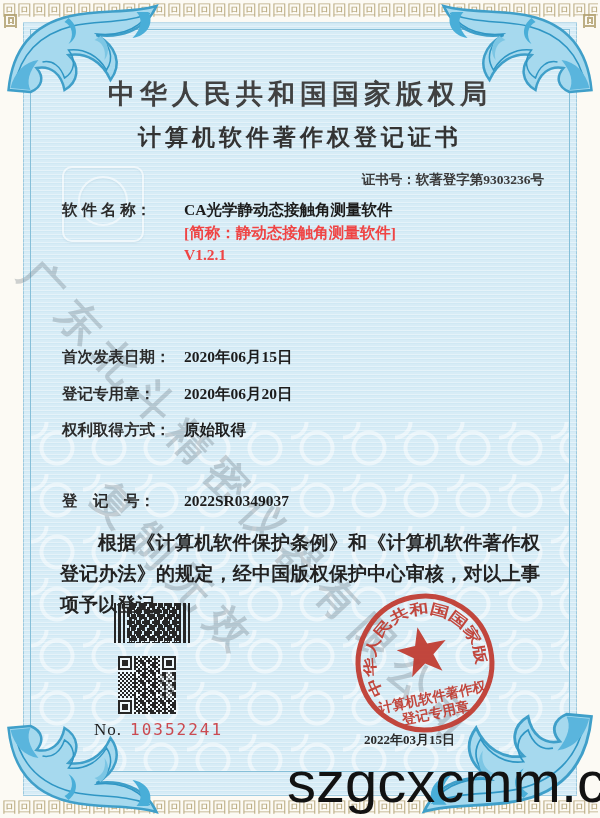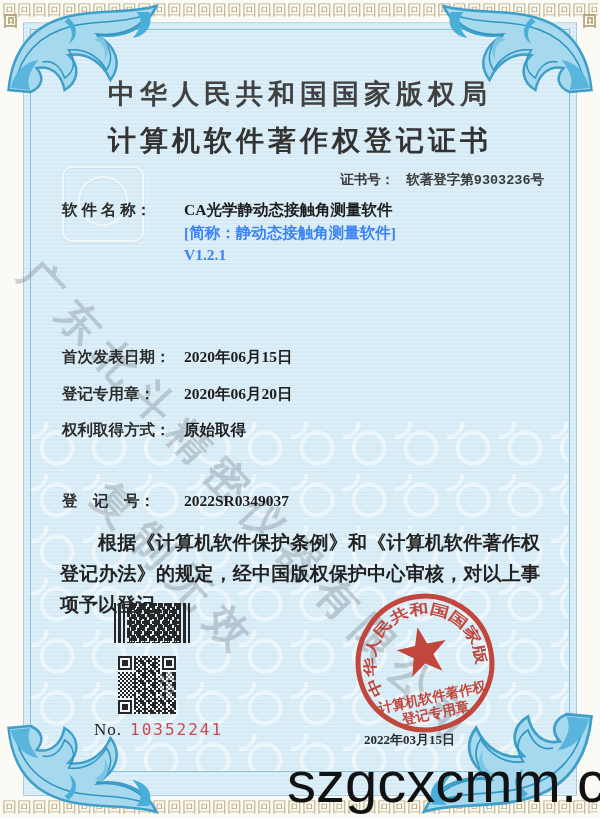--- a/index.html
+++ b/index.html
@@ -62,30 +62,30 @@
   .wm2{left:120px; top:470px; font-size:42px; letter-spacing:14px;
        transform:rotate(47deg); transform-origin:0 0;}
   
   .content-layer{position:absolute; inset:0; z-index:5;}
   .authority{
     position:absolute; left:0; right:0; top:76px; text-align:center;
     font-size:27px; font-weight:700; letter-spacing:5px; color:#414141;
   }
   .cert-title{
     position:absolute; left:0; right:0; top:122px; text-align:center;
-    font-size:28px; font-weight:700; letter-spacing:4px; color:#333;
+    font-size:23px; font-weight:700; letter-spacing:4px; color:#333;
   }
   .cert-no{
     position:absolute; right:56px; top:171px; font-size:13.5px; font-weight:700; color:#3a3a3a;
   }
-  .cert-no .val{margin-left:12px;font-family:Liberation Mono, monospace;}
+  .cert-no .val{}
   .row{position:absolute; left:62px; font-size:15.5px; font-weight:700; color:#222; white-space:nowrap;}
   .row .lbl{display:inline-block; width:122px; color:#2b2b2b;}
   .row .val{color:#1c1c1c;}
-  .subline{position:absolute; left:184px; font-size:15.5px; font-weight:700; color:#3b82f6; white-space:nowrap;text-align:right;}
+  .subline{position:absolute; left:184px; font-size:15.5px; font-weight:700; color:#ef4444; white-space:nowrap;text-align:right;}
   .statement{
     position:absolute; left:60px; top:527px; width:480px;
     font-size:19px; font-weight:700; color:#222; line-height:31px;
     text-align:justify; text-indent:2em;
   }
   
   .barcode{position:absolute; left:114px; top:603px; width:78px; height:40px;}
   .bc-edge{position:absolute; top:0; bottom:0; width:13px;
     background:repeating-linear-gradient(90deg,#262626 0 2px, transparent 2px 4px, #262626 4px 7px, transparent 7px 9px);}
   .bc-edge.l{left:0;} .bc-edge.r{right:0;}

